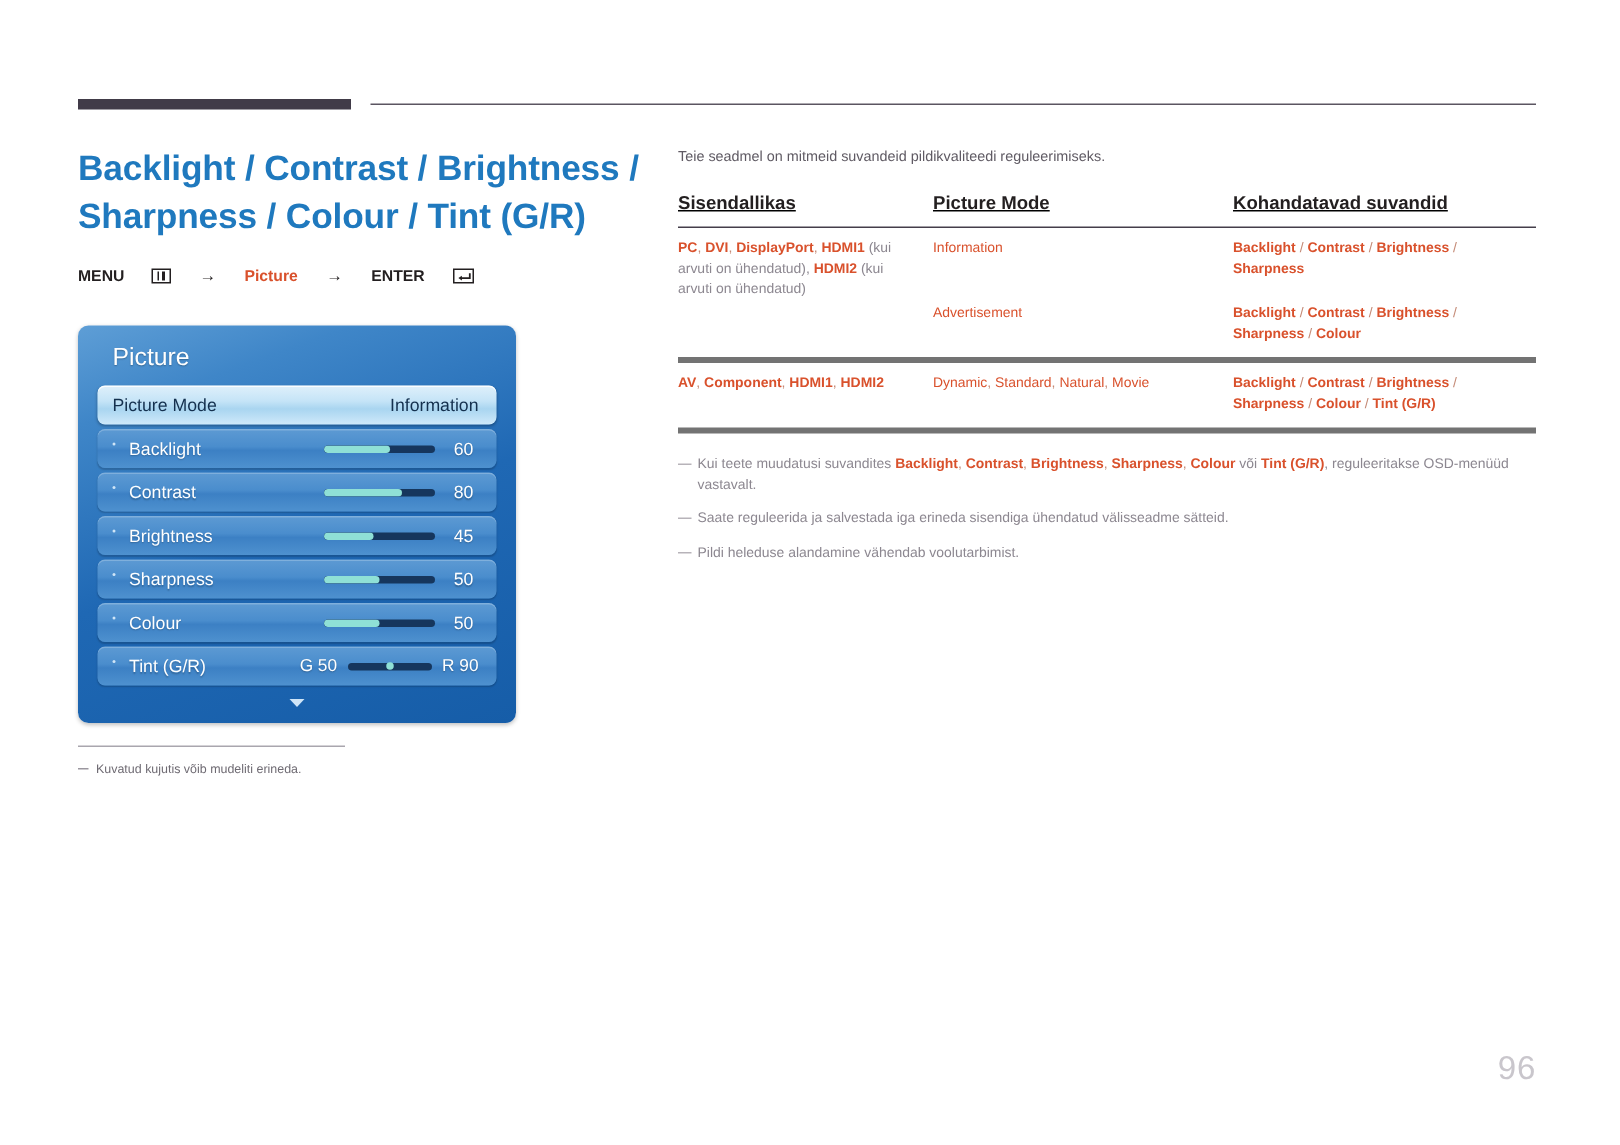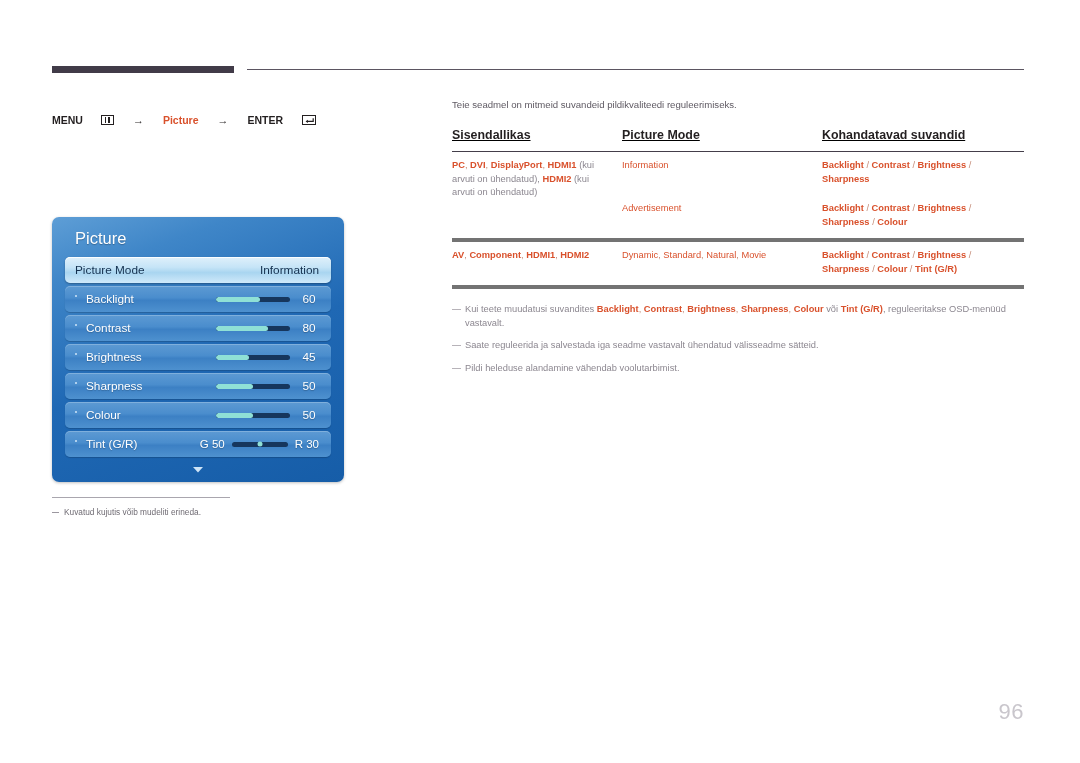--- a/index.html
+++ b/index.html
@@ -305,20 +305,24 @@
 </head>
 <body>
 
 <div class="top-rules">
   <div class="rule-thick"></div>
   <div class="rule-thin"></div>
 </div>
 
 <div class="left-col">
 
+  <h1 class="page-title">
+    <span>Backlight / Contrast / Brightness /</span><br>
+    <span>Sharpness / Colour / Tint (G/R)</span>
+  </h1>
 
   <div class="nav-path">
     <span>MENU</span>
     <span class="icon-menu"></span>
     <span class="arrow">→</span>
     <span class="accent">Picture</span>
     <span class="arrow">→</span>
     <span>ENTER</span>
     <span class="icon-enter">
       <svg width="11" height="9" viewBox="0 0 11 9">
@@ -382,21 +386,21 @@
     </div>
 
   <div class="osd-row normal">
     <span class="osd-bullet"></span>
     <span class="osd-label">Tint (G/R)</span>
     <span class="tint-wrap">
       <span>G 50</span>
       <span class="tint-bar">
         <span class="tint-dot"></span>
       </span>
-      <span>R 30</span>
+      <span>R 90</span>
     </span>
   </div>
 
   <div class="osd-chevron">
     <svg width="12" height="8" viewBox="0 0 12 8">
       <path d="M1 1 L6 6.4 L11 1 Z" fill="#cfe5f7"></path>
     </svg>
   </div>
 </div>
 
@@ -444,21 +448,21 @@
   </table>
 </div>
 
 <div class="notes" id="notes-block">
     <div class="note">
       <span class="note-dash"></span>
       <span class="note-body"><span class="plain">Kui teete muudatusi suvandites </span><span class="hl">Backlight</span><span class="sep">, </span><span class="hl">Contrast</span><span class="sep">, </span><span class="hl">Brightness</span><span class="sep">, </span><span class="hl">Sharpness</span><span class="sep">, </span><span class="hl">Colour</span><span class="plain"> või </span><span class="hl">Tint (G/R)</span><span class="plain">, reguleeritakse OSD-menüüd vastavalt.</span></span>
     </div>
     <div class="note">
       <span class="note-dash"></span>
-      <span class="note-body"><span class="plain">Saate reguleerida ja salvestada iga seadme vastavalt ühendatud välisseadme sätteid.</span></span>
+      <span class="note-body"><span class="plain">Saate reguleerida ja salvestada iga erineda sisendiga ühendatud välisseadme sätteid.</span></span>
     </div>
     <div class="note">
       <span class="note-dash"></span>
       <span class="note-body"><span class="plain">Pildi heleduse alandamine vähendab voolutarbimist.</span></span>
     </div>
   </div>
 
 <div class="page-num">96</div>
 
 </body></html>

